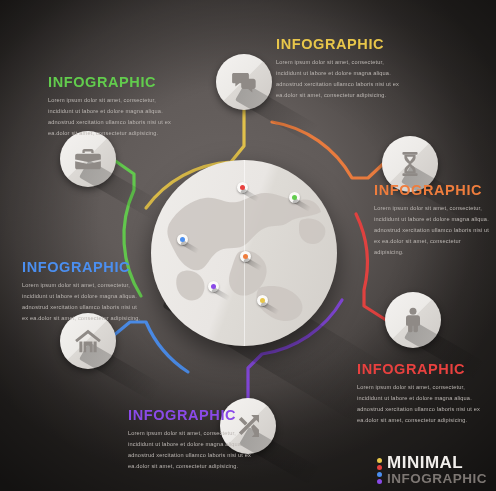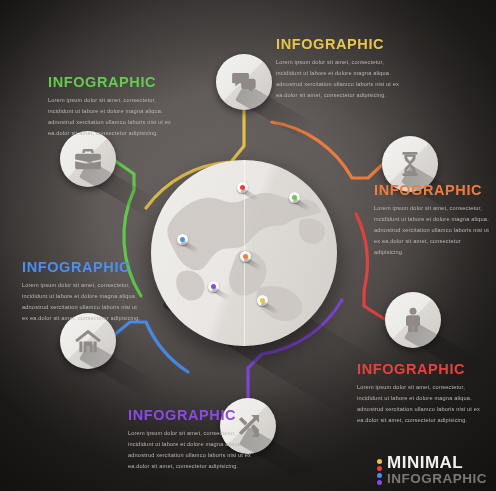--- a/index.html
+++ b/index.html
@@ -86,21 +86,21 @@
   }
   .pin i{display:block;width:5px;height:5px;border-radius:50%;}
   .pin::after{
     content:"";position:absolute;left:55%;top:55%;
     width:19px;height:5px;
     background:linear-gradient(90deg,rgba(0,0,0,.28),rgba(0,0,0,0));
     transform:rotate(30deg);transform-origin:0 0;z-index:-1;
   }
 
   
-  #logo{position:absolute;right:9px;bottom:6px;z-index:9;display:flex;align-items:flex-end;}
+  #logo{position:absolute;right:9px;bottom:6px;z-index:9;display:flex;align-items:center;}
   #logo .dots{display:flex;flex-direction:column;gap:2px;margin:4px 5px 0 0;}
   #logo .dots span{width:5px;height:5px;border-radius:50%;display:block;}
   #logo .words{display:flex;flex-direction:column;line-height:1;}
   #logo .w1{font-size:17px;font-weight:bold;color:#f2efec;letter-spacing:.5px;}
   #logo .w2{font-size:13.5px;font-weight:bold;color:#7d7773;letter-spacing:.5px;margin-top:1px;}
 </style>
 </head>
 <body>
 
 <div id="stage">

